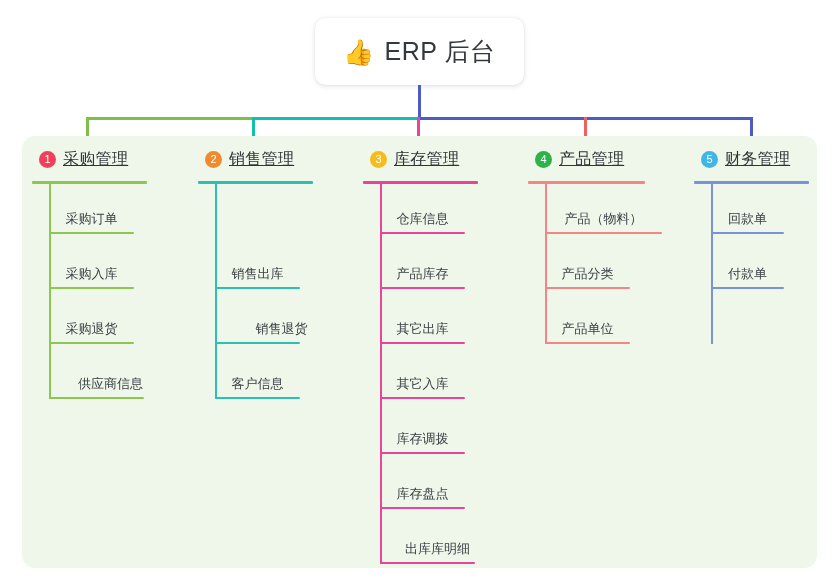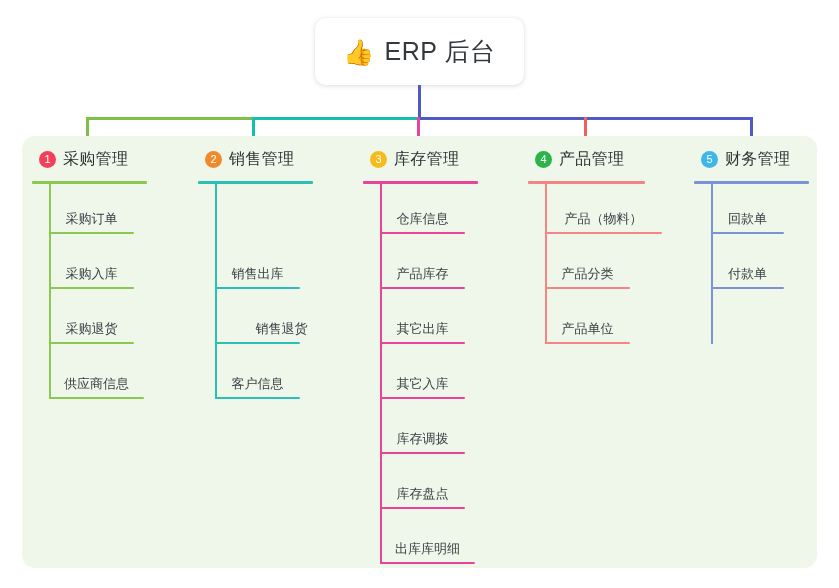--- a/index.html
+++ b/index.html
@@ -83,20 +83,21 @@
     font-size: 11px;
     line-height: 17px;
     text-align: center;
     font-weight: normal;
     flex: 0 0 auto;
   }
   .col-title {
     font-size: 16px;
     color: #2f3438;
     letter-spacing: 0.3px;
+    text-decoration: underline;
   }
   .head-rule {
     position: absolute;
     left: 10px;
     top: 33px;
     height: 3px;
     border-radius: 1px;
   }
   .spine {
     position: absolute;
@@ -161,21 +162,21 @@
           <div class="leaf-rule" style="width: 85px; background: rgb(140, 199, 81);"></div>
         </div>
         <div class="leaf" style="top: 110px; width: 85px;">
           <div class="leaf-label">采购入库</div>
           <div class="leaf-rule" style="width: 85px; background: rgb(140, 199, 81);"></div>
         </div>
         <div class="leaf" style="top: 165px; width: 85px;">
           <div class="leaf-label">采购退货</div>
           <div class="leaf-rule" style="width: 85px; background: rgb(140, 199, 81);"></div>
         </div>
-        <div class="leaf" style="top: 220px; width: 95px;">
+        <div class="leaf" style="top: 220px; width: 95px; padding-left: 28px;">
           <div class="leaf-label">供应商信息</div>
           <div class="leaf-rule" style="width: 95px; background: rgb(140, 199, 81);"></div>
         </div>
       </div>
       <div class="column" style="left: 166px; width: 160px; top: 12px;">
         <div class="col-head">
           <span class="badge" style="background: rgb(240, 138, 44);">2</span>
           <span class="col-title">销售管理</span>
         </div>
         <div class="head-rule" style="width: 115px; background: rgb(44, 192, 180);"></div>
@@ -217,21 +218,21 @@
           <div class="leaf-rule" style="width: 85px; background: rgb(232, 69, 154);"></div>
         </div>
         <div class="leaf" style="top: 275px; width: 85px;">
           <div class="leaf-label">库存调拨</div>
           <div class="leaf-rule" style="width: 85px; background: rgb(232, 69, 154);"></div>
         </div>
         <div class="leaf" style="top: 330px; width: 85px;">
           <div class="leaf-label">库存盘点</div>
           <div class="leaf-rule" style="width: 85px; background: rgb(232, 69, 154);"></div>
         </div>
-        <div class="leaf" style="top: 385px; width: 95px;">
+        <div class="leaf" style="top: 385px; width: 95px; padding-left: 20px;">
           <div class="leaf-label">出库库明细</div>
           <div class="leaf-rule" style="width: 95px; background: rgb(232, 69, 154);"></div>
         </div>
       </div>
       <div class="column" style="left: 496px; width: 160px; top: 12px;">
         <div class="col-head">
           <span class="badge" style="background: rgb(44, 179, 74);">4</span>
           <span class="col-title">产品管理</span>
         </div>
         <div class="head-rule" style="width: 117px; background: rgb(245, 132, 132);"></div>

